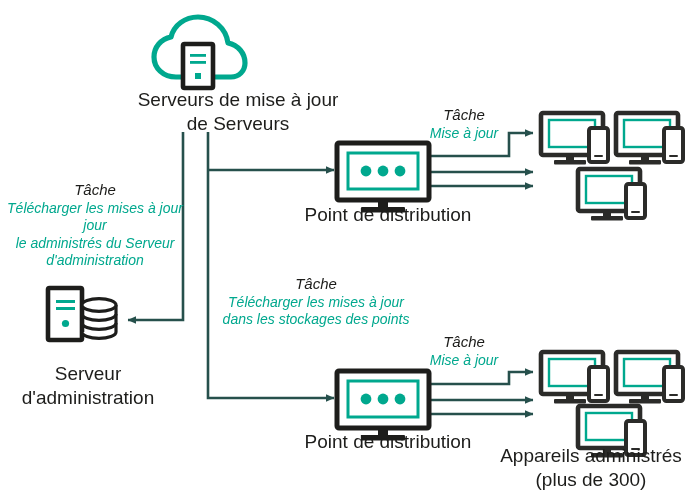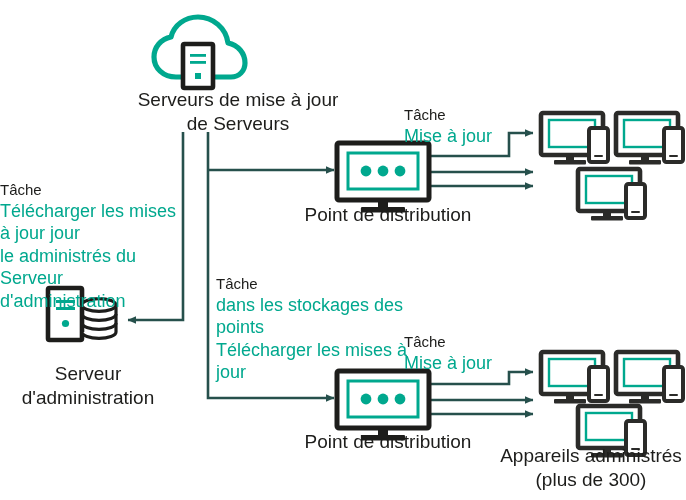--- a/index.html
+++ b/index.html
@@ -3,23 +3,23 @@
 <meta charset="utf-8">
 <style>
   html,body{margin:0;padding:0;background:#ffffff;}
   body{
     width:686px;height:500px;position:relative;overflow:hidden;
     font-family:"Liberation Sans","DejaVu Sans",sans-serif;
     -webkit-font-smoothing:antialiased;
   }
   #diagram-svg{position:absolute;left:0;top:0;width:686px;height:500px;}
 
-  .lbl{position:absolute;line-height:1.25;}
+  .lbl{position:absolute;text-align:center;line-height:1.25;font-style:italic;}
   .lbl .t-title{color:#1d1d1b;font-size:15px;display:block;}
-  .lbl .t-sub{color:#00a88e;font-size:18px;display:block;}
+  .lbl .t-sub{color:#00a88e;font-size:14px;display:block;}
   .node-label{position:absolute;text-align:center;color:#1d1d1b;
     font-size:19px;line-height:1.25;}
 
   
   #label-kaspersky{left:98px;top:88px;width:280px;}
   #task-download-repo{left:0px;top:181px;width:190px;}
   #task-download-dp{left:216px;top:275px;width:200px;}
   #task-update-top{left:404px;top:106px;width:120px;}
   #task-update-bottom{left:404px;top:333px;width:120px;}
   #label-admin-server{left:0px;top:362px;width:176px;}
@@ -174,22 +174,22 @@
 
 <div class="lbl" id="task-download-repo">
   <span class="t-title">Tâche</span>
   <span class="t-sub">Télécharger les mises à jour jour</span>
   <span class="t-sub">le administrés du Serveur</span>
   <span class="t-sub">d'administration</span>
 </div>
 
 <div class="lbl" id="task-download-dp">
   <span class="t-title">Tâche</span>
+  <span class="t-sub">Télécharger les mises à jour</span>
   <span class="t-sub">dans les stockages des points</span>
-  <span class="t-sub">Télécharger les mises à jour</span>
 </div>
 
 <div class="lbl" id="task-update-top">
   <span class="t-title">Tâche</span>
   <span class="t-sub">Mise à jour</span>
 </div>
 
 <div class="lbl" id="task-update-bottom">
   <span class="t-title">Tâche</span>
   <span class="t-sub">Mise à jour</span>

